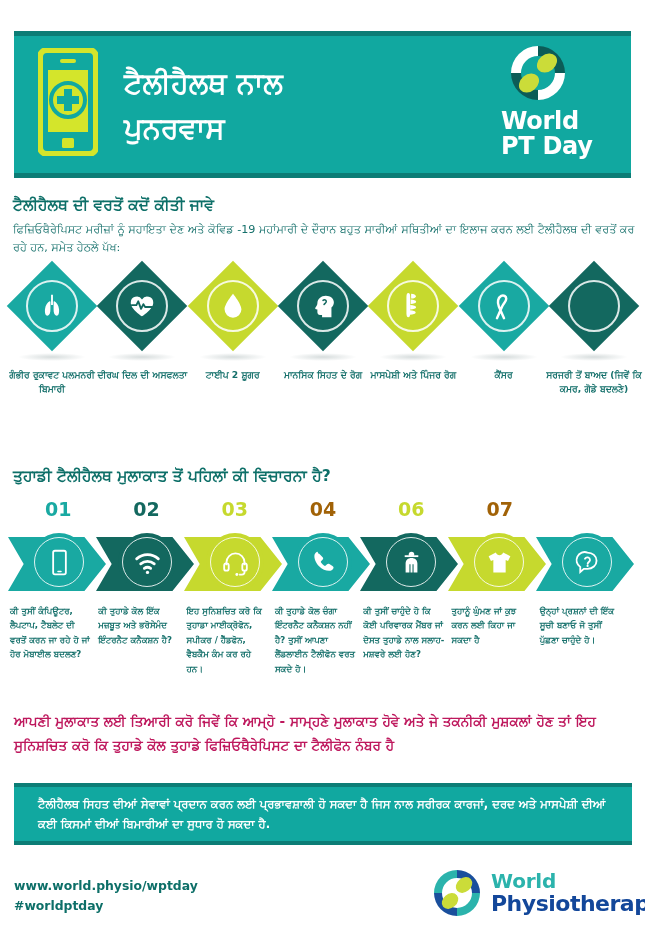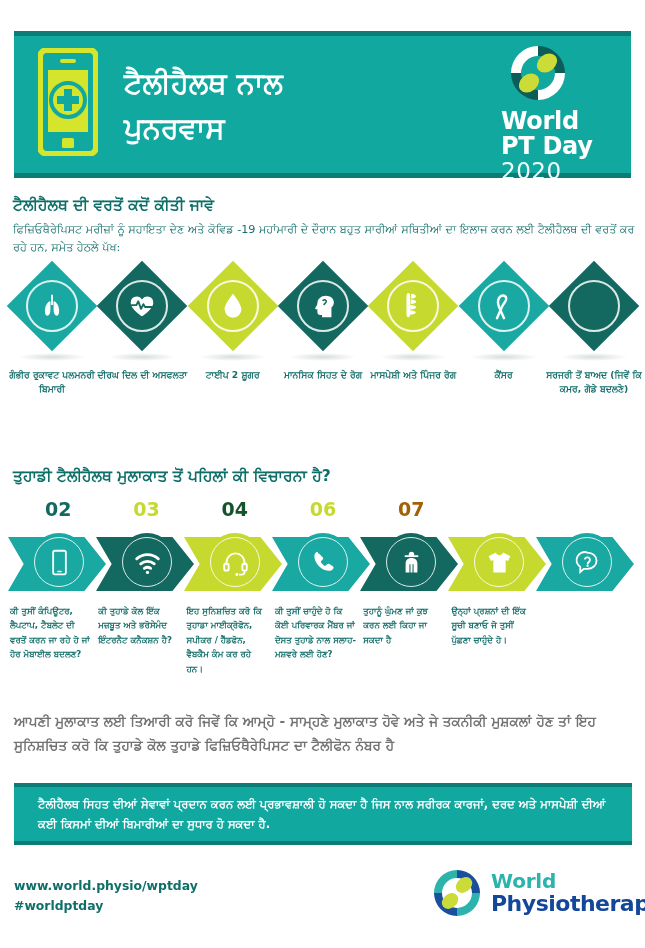--- a/index.html
+++ b/index.html
@@ -108,21 +108,21 @@
     display: flex;
   }
   .step-text {
     width: 88.3px; padding-right: 7px;
     color: #15706b; font-size: 8.6px; line-height: 1.68; font-weight: 700;
   }
 
   
   .statement {
     position: absolute; left: 14px; top: 710px; width: 618px;
-    color: #737373; font-size: 13.6px; font-weight: 700; line-height: 1.75;
+    color: #be185d; font-size: 13.6px; font-weight: 700; line-height: 1.75;
   }
 
   
   .callout {
     position: absolute; left: 14px; top: 783px; width: 618px; height: 62px;
     background: #11a8a0;
     border-top: 4px solid #0c7d76;
     border-bottom: 4px solid #0c7d76;
     display: flex; align-items: center;
   }
@@ -174,21 +174,20 @@
               <path d="M58 31 A27 27 0 0 1 31 58 L31 48 A17 17 0 0 0 48 31 Z" fill="#ffffff"></path>
               <path d="M31 58 A27 27 0 0 1 4 31 L14 31 A17 17 0 0 0 31 48 Z" fill="#0c5c57"></path>
               <path d="M4 31 A27 27 0 0 1 31 4 L31 14 A17 17 0 0 0 14 31 Z" fill="#ffffff"></path>
               <ellipse cx="40" cy="21" rx="11" ry="8.5" fill="#cbdc39" transform="rotate(-40 40 21)"></ellipse>
               <ellipse cx="22" cy="41" rx="11" ry="8.5" fill="#cbdc39" transform="rotate(-40 22 41)"></ellipse>
             </g>
           </svg>
         </div>
         <div class="wptd-world">World</div>
         <div class="wptd-pt">PT Day</div>
-        <div class="wptd-year">2020</div>
       </div>
     </div>
   </div>
 
   <div class="s1-heading">ਟੈਲੀਹੈਲਥ ਦੀ ਵਰਤੋਂ ਕਦੋਂ ਕੀਤੀ ਜਾਵੇ</div>
   <div class="s1-body">ਫਿਜ਼ਿਓਥੈਰੇਪਿਸਟ ਮਰੀਜ਼ਾਂ ਨੂੰ ਸਹਾਇਤਾ ਦੇਣ ਅਤੇ ਕੋਵਿਡ -19 ਮਹਾਂਮਾਰੀ ਦੇ ਦੌਰਾਨ ਬਹੁਤ ਸਾਰੀਆਂ ਸਥਿਤੀਆਂ ਦਾ ਇਲਾਜ ਕਰਨ ਲਈ ਟੈਲੀਹੈਲਥ ਦੀ ਵਰਤੋਂ ਕਰ ਰਹੇ ਹਨ, ਸਮੇਤ ਹੇਠਲੇ ਪੱਖ:</div>
 
   <div class="diamond-row">
 
     <div class="dia-cell">
@@ -287,23 +286,24 @@
         <div class="dia-shadow"></div>
       </div>
       <div class="dia-label">ਸਰਜਰੀ ਤੋਂ ਬਾਅਦ (ਜਿਵੇਂ ਕਿ ਕਮਰ, ਗੋਡੇ ਬਦਲਣੇ)</div>
     </div>
 
   </div>
 
   <div class="s2-heading">ਤੁਹਾਡੀ ਟੈਲੀਹੈਲਥ ਮੁਲਾਕਾਤ ਤੋਂ ਪਹਿਲਾਂ ਕੀ ਵਿਚਾਰਨਾ ਹੈ?</div>
 
   <div class="num-row">
+    <div class="num" style="color:#19a9a2">01</div>
     <div class="num" style="color:#13685f">02</div>
     <div class="num" style="color:#c6d92e">03</div>
-    <div class="num" style="color:#14532d">04</div>
+    <div class="num" style="color:#a16207">04</div>
     <div class="num" style="color:#c6d92e">06</div>
     <div class="num" style="color:#a16207">07</div>
   </div>
 
   <div class="chev-row">
     <div class="chev" style="left:0px;background:#19a9a2"></div>
     <div class="chev" style="left:88px;background:#13685f"></div>
     <div class="chev" style="left:176px;background:#c6d92e"></div>
     <div class="chev" style="left:264px;background:#19a9a2"></div>
     <div class="chev" style="left:352px;background:#13685f"></div>
@@ -356,20 +356,21 @@
           <path d="M13.2 11.8a3 3 0 0 1 5.6 1.4c0 2-2.6 2.4-2.6 4.2" stroke-linecap="round"></path>
           <circle cx="16.1" cy="19.8" r="1.2" fill="#fff" stroke="none"></circle>
         </svg>
     </div>
   </div>
 
   <div class="step-text-row">
     <div class="step-text">ਕੀ ਤੁਸੀਂ ਕੰਪਿਊਟਰ, ਲੈਪਟਾਪ, ਟੈਬਲੇਟ ਦੀ ਵਰਤੋਂ ਕਰਨ ਜਾ ਰਹੇ ਹੋ ਜਾਂ ਹੋਰ ਮੋਬਾਈਲ ਬਦਲਣ?</div>
     <div class="step-text">ਕੀ ਤੁਹਾਡੇ ਕੋਲ ਇੱਕ ਮਜ਼ਬੂਤ ਅਤੇ ਭਰੋਸੇਮੰਦ ਇੰਟਰਨੈਟ ਕਨੈਕਸ਼ਨ ਹੈ?</div>
     <div class="step-text">ਇਹ ਸੁਨਿਸ਼ਚਿਤ ਕਰੋ ਕਿ ਤੁਹਾਡਾ ਮਾਈਕ੍ਰੋਫੋਨ, ਸਪੀਕਰ / ਹੈੱਡਫੋਨ, ਵੈਬਕੈਮ ਕੰਮ ਕਰ ਰਹੇ ਹਨ।</div>
+    <div class="step-text">ਕੀ ਤੁਹਾਡੇ ਕੋਲ ਚੰਗਾ ਇੰਟਰਨੈਟ ਕਨੈਕਸ਼ਨ ਨਹੀਂ ਹੈ? ਤੁਸੀਂ ਆਪਣਾ ਲੈਂਡਲਾਈਨ ਟੈਲੀਫੋਨ ਵਰਤ ਸਕਦੇ ਹੋ।</div>
     <div class="step-text">ਕੀ ਤੁਸੀਂ ਚਾਹੁੰਦੇ ਹੋ ਕਿ ਕੋਈ ਪਰਿਵਾਰਕ ਮੈਂਬਰ ਜਾਂ ਦੋਸਤ ਤੁਹਾਡੇ ਨਾਲ ਸਲਾਹ-ਮਸ਼ਵਰੇ ਲਈ ਹੋਣ?</div>
     <div class="step-text">ਤੁਹਾਨੂੰ ਘੁੰਮਣ ਜਾਂ ਕੁਝ ਕਰਨ ਲਈ ਕਿਹਾ ਜਾ ਸਕਦਾ ਹੈ</div>
     <div class="step-text">ਉਨ੍ਹਾਂ ਪ੍ਰਸ਼ਨਾਂ ਦੀ ਇੱਕ ਸੂਚੀ ਬਣਾਓ ਜੋ ਤੁਸੀਂ ਪੁੱਛਣਾ ਚਾਹੁੰਦੇ ਹੋ।</div>
   </div>
 
   <div class="statement">ਆਪਣੀ ਮੁਲਾਕਾਤ ਲਈ ਤਿਆਰੀ ਕਰੋ ਜਿਵੇਂ ਕਿ  ਆਮ੍ਹੋ - ਸਾਮ੍ਹਣੇ ਮੁਲਾਕਾਤ ਹੋਵੇ ਅਤੇ  ਜੇ ਤਕਨੀਕੀ ਮੁਸ਼ਕਲਾਂ ਹੋਣ ਤਾਂ ਇਹ ਸੁਨਿਸ਼ਚਿਤ ਕਰੋ ਕਿ ਤੁਹਾਡੇ ਕੋਲ  ਤੁਹਾਡੇ ਫਿਜ਼ਿਓਥੈਰੇਪਿਸਟ ਦਾ ਟੈਲੀਫੋਨ ਨੰਬਰ ਹੈ</div>
 
   <div class="callout">
     <p>ਟੈਲੀਹੈਲਥ ਸਿਹਤ ਦੀਆਂ ਸੇਵਾਵਾਂ ਪ੍ਰਦਾਨ ਕਰਨ  ਲਈ  ਪ੍ਰਭਾਵਸ਼ਾਲੀ ਹੋ  ਸਕਦਾ ਹੈ ਜਿਸ ਨਾਲ ਸਰੀਰਕ ਕਾਰਜਾਂ, ਦਰਦ ਅਤੇ ਮਾਸਪੇਸ਼ੀ ਦੀਆਂ ਕਈ ਕਿਸਮਾਂ ਦੀਆਂ ਬਿਮਾਰੀਆਂ ਦਾ   ਸੁਧਾਰ ਹੋ  ਸਕਦਾ ਹੈ.</p>
   </div>

